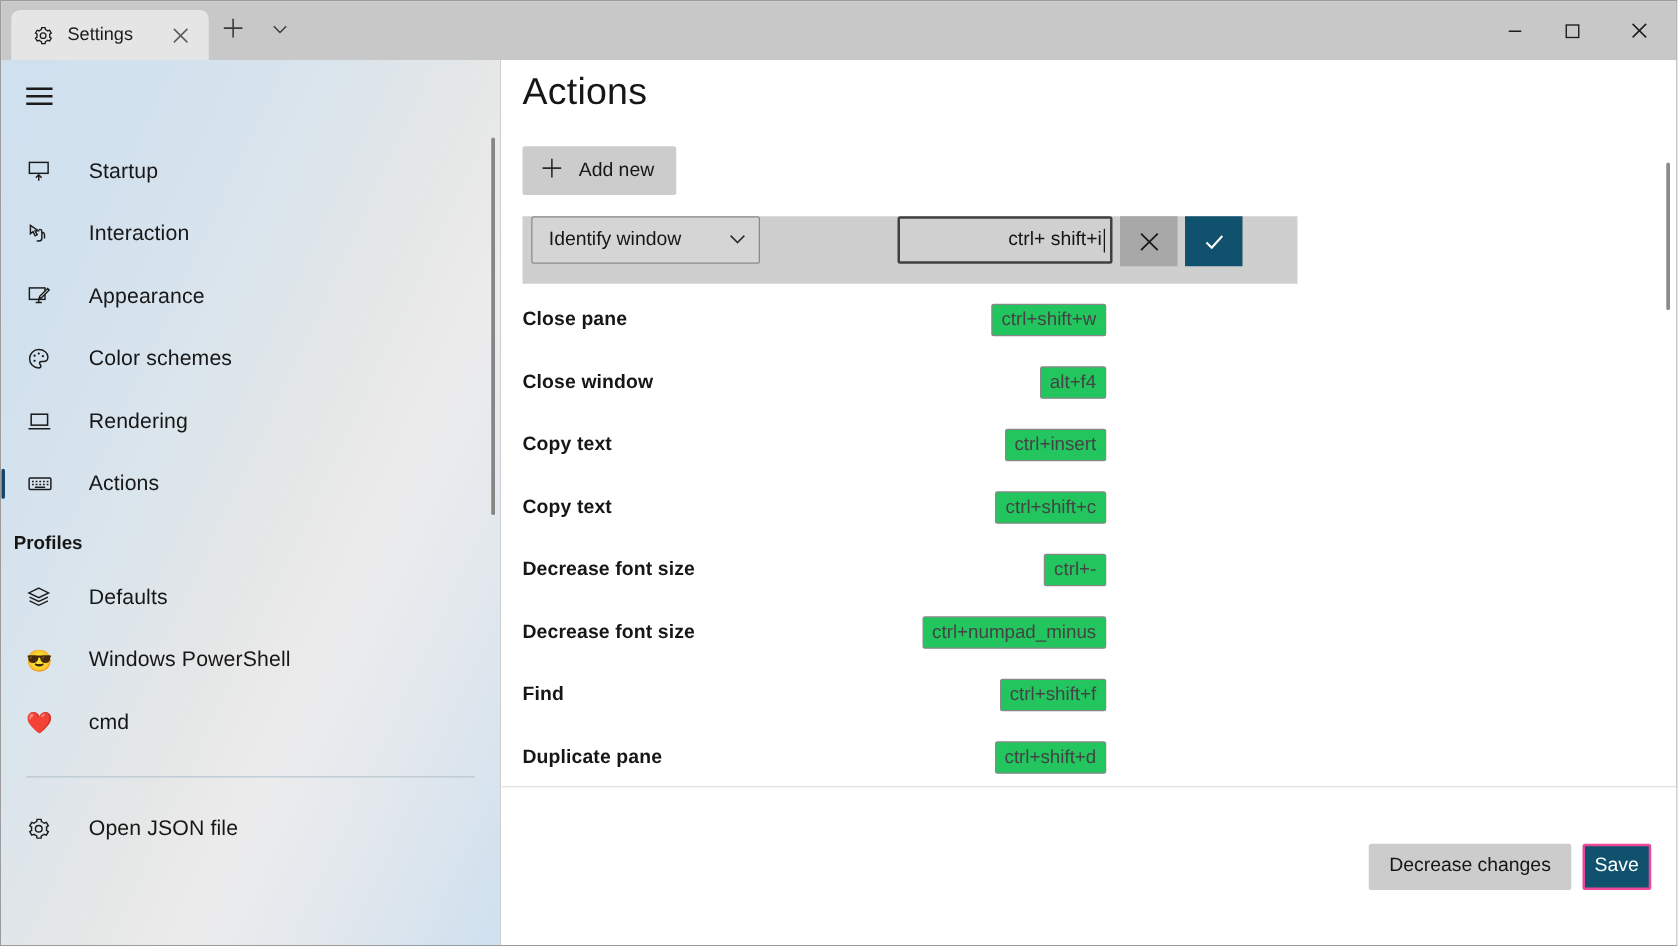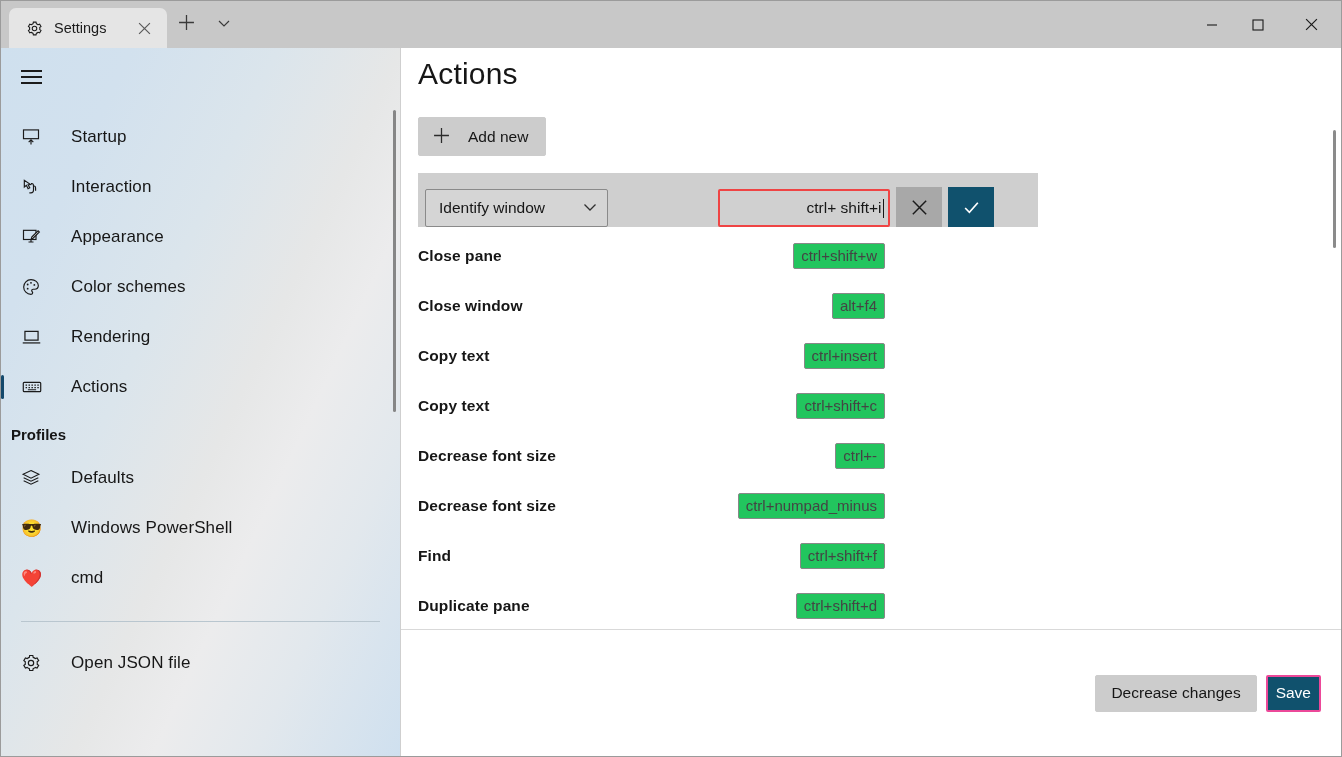--- a/index.html
+++ b/index.html
@@ -126,47 +126,47 @@
     position: relative;
     overflow: hidden;
     padding: 0 0 0 17px;
   }
   .page-title {
     font-size: 30px; font-weight: 300; color: #161616;
     margin: 9px 0 0 0; letter-spacing: .2px;
   }
   .addnew {
     margin-top: 26px;
-    display: inline-flex; align-items: center; gap: 18px;
+    display: inline-flex; align-items: center; gap: 13px;
     height: 39px; padding: 0 17px 0 14px;
     background: #cccccc; border: 1px solid #cccccc; border-radius: 2px;
     font-size: 15.5px; color: #161616;
   }
   .plus-ico { font-size: 19px; font-weight: 300; line-height: 1; color: #2b2b2b; }
 
   
   .editrow {
     margin-top: 17px;
     width: 620px; height: 54px;
     background: #cfcfcf;
-    display: flex; align-items: flex-end;
+    display: flex; align-items: flex-start;
     padding: 0 7px;
   }
   .combo {
     width: 183px; height: 38px;
     background: #d5d5d5; border: 1px solid #8a8a8a; border-radius: 2px;
     display: flex; align-items: center; justify-content: space-between;
     padding: 0 10px 0 13px;
     font-size: 15.5px; color: #161616;
   }
   .chev { font-size: 12px; color: #303030; }
   .keyinput {
     margin-left: 110px;
     width: 172px; height: 38px;
-    background: #d0d0d0; border: 2px solid #ef4444; border-radius: 2px;
+    background: #d0d0d0; border: 2px solid #404040; border-radius: 2px;
     display: flex; align-items: center; justify-content: flex-end;
     padding-right: 4px;
     font-size: 15.5px; color: #161616;
   }
   .caret { display: inline-block; width: 1.5px; height: 19px; background: #161616; margin-left: 1px; }
   .btn-x {
     margin-left: 6px;
     width: 46px; height: 40px;
     background: #a8a8a8;
     display: flex; align-items: center; justify-content: center;

